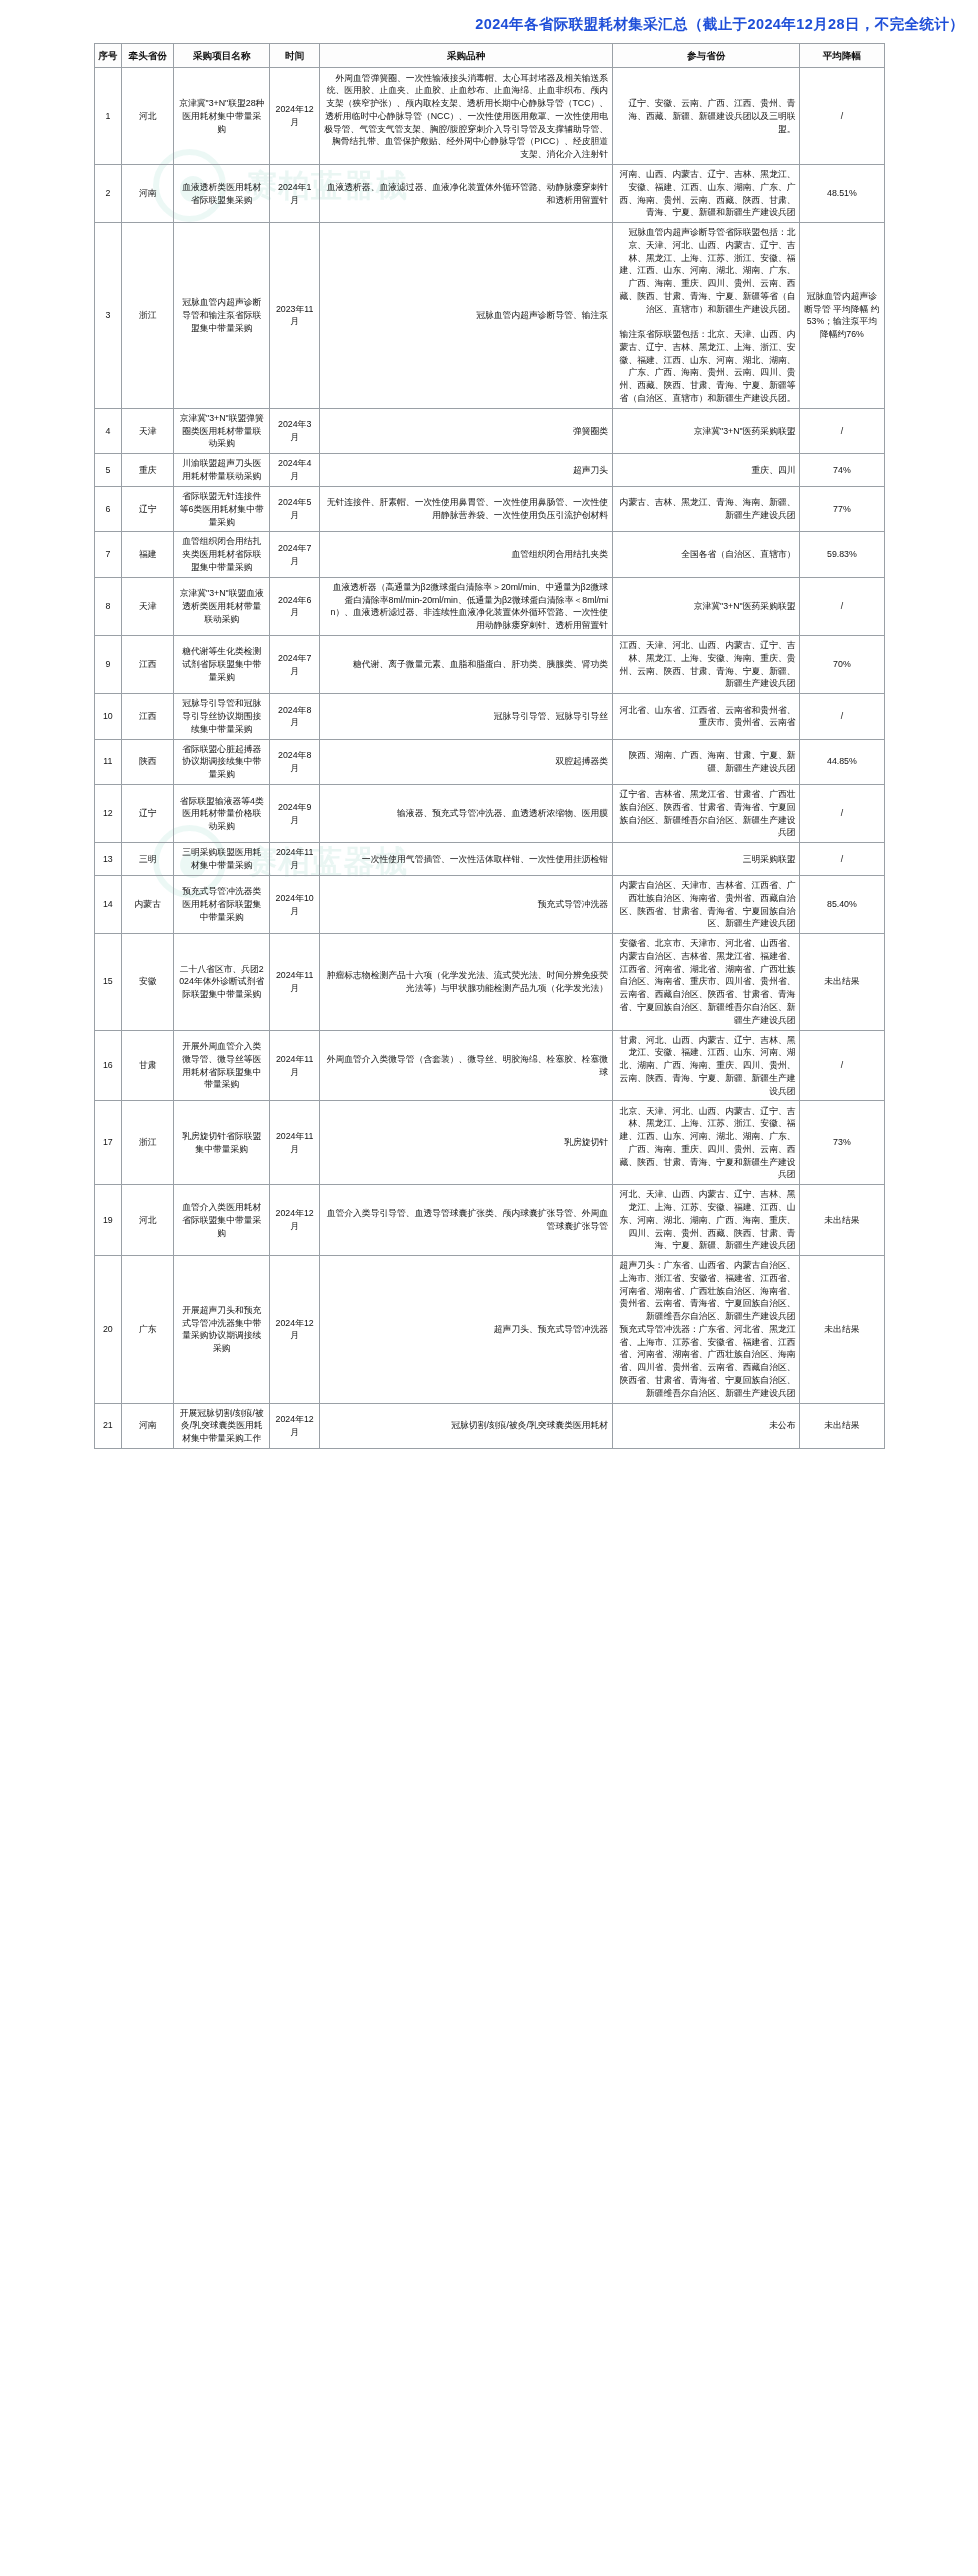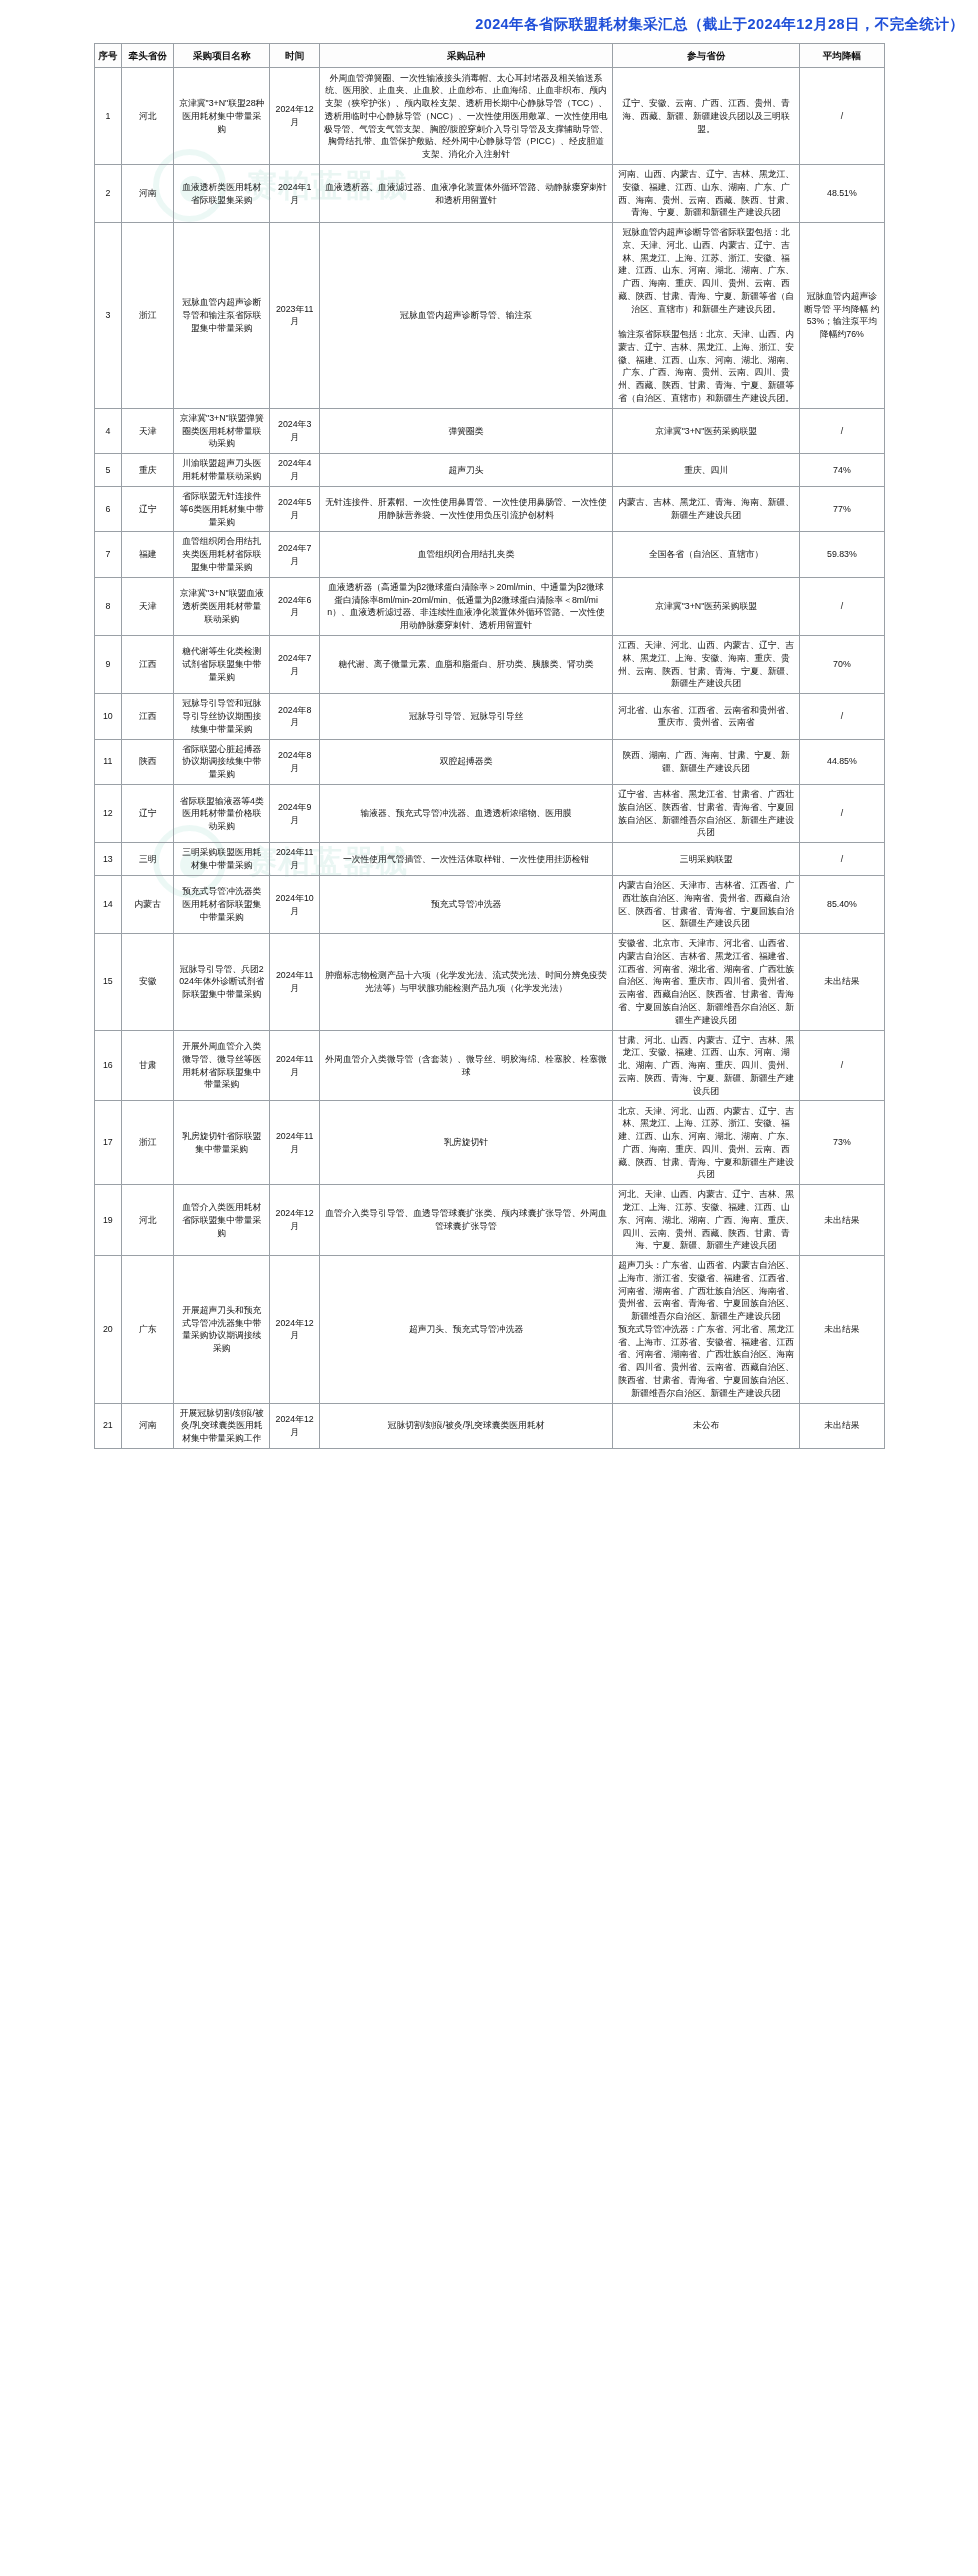--- a/index.html
+++ b/index.html
@@ -38,21 +38,21 @@
     word-break:break-all;
   }
   table.main thead th{
     text-align:center;
     font-weight:bold;
     font-size:9.6px;
     background:#fdfdfd;
     padding:4.6px 3.1px;
   }
   td.c{text-align:center;}
-  td.l{text-align:center;}
+  td.l{text-align:right;}
   td.num{text-align:center;font-size:9.2px;}
   .col-idx{width:26px;}
   .col-prov{width:49px;}
   .col-name{width:90px;}
   .col-time{width:47px;}
   .col-kind{width:275px;}
   .col-join{width:176px;}
   .col-rate{width:79px;}
   
   .wm{
@@ -259,21 +259,21 @@
             <td class="c">内蒙古</td>
             <td class="c">预充式导管冲洗器类医用耗材省际联盟集中带量采购</td>
             <td class="c">2024年10月</td>
             <td class="l">预充式导管冲洗器</td>
             <td class="l">内蒙古自治区、天津市、吉林省、江西省、广西壮族自治区、海南省、贵州省、西藏自治区、陕西省、甘肃省、青海省、宁夏回族自治区、新疆生产建设兵团</td>
             <td class="c">85.40%</td>
           </tr>
           <tr>
             <td class="num">15</td>
             <td class="c">安徽</td>
-            <td class="c">冠脉导引导管、兵团2024年体外诊断试剂省际联盟集中带量采购</td>
+            <td class="c">二十八省区市、兵团2024年体外诊断试剂省际联盟集中带量采购</td>
             <td class="c">2024年11月</td>
             <td class="l">肿瘤标志物检测产品十六项（化学发光法、流式荧光法、时间分辨免疫荧光法等）与甲状腺功能检测产品九项（化学发光法）</td>
             <td class="l">安徽省、北京市、天津市、河北省、山西省、内蒙古自治区、吉林省、黑龙江省、福建省、江西省、河南省、湖北省、湖南省、广西壮族自治区、海南省、重庆市、四川省、贵州省、云南省、西藏自治区、陕西省、甘肃省、青海省、宁夏回族自治区、新疆维吾尔自治区、新疆生产建设兵团</td>
             <td class="c">未出结果</td>
           </tr>
           <tr>
             <td class="num">16</td>
             <td class="c">甘肃</td>
             <td class="c">开展外周血管介入类微导管、微导丝等医用耗材省际联盟集中带量采购</td>
             <td class="c">2024年11月</td>

